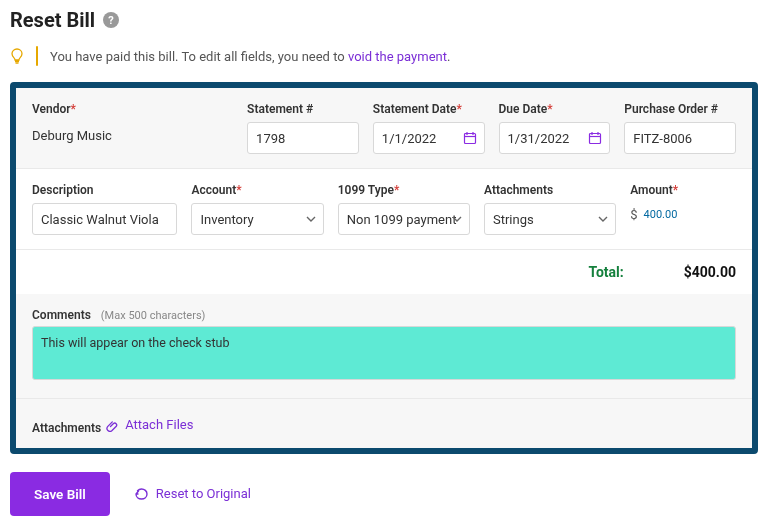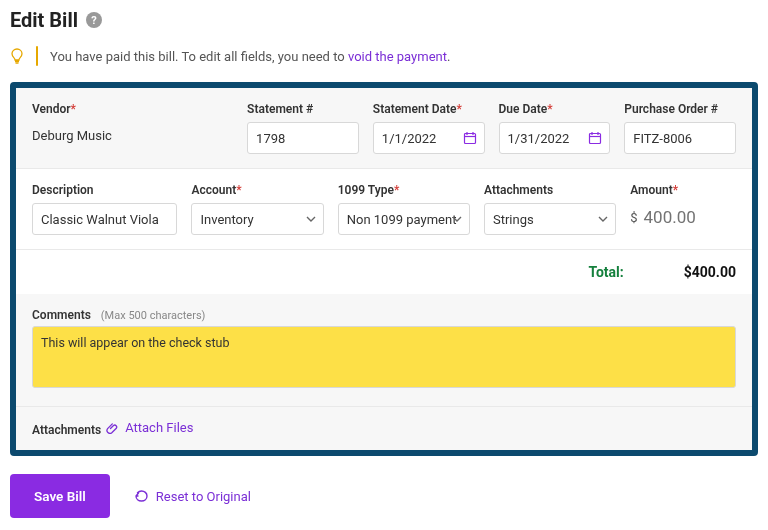--- a/index.html
+++ b/index.html
@@ -22,39 +22,39 @@
   .input, .select { height: 32px; border: 1px solid #d8d8d8; border-radius: 3px; padding: 0 8px; font-size: 13px; background: #fff; color: #333; width: 100%; }
   .plain-value { font-size: 13px; color: #333; padding-top: 6px; display: block; }
   .date-wrap { position: relative; }
   .date-wrap .cal-icon { position: absolute; right: 8px; top: 50%; transform: translateY(-50%); pointer-events: none; }
   .date-wrap .input { padding-right: 28px; }
   .select-wrap { position: relative; }
   .select-wrap .input { }
   .select-wrap .chev { position: absolute; right: 8px; top: 50%; transform: translateY(-50%); pointer-events: none; }
   .amount-wrap { display: flex; align-items: center; gap: 6px; padding-top: 4px; }
   .amount-currency { font-size: 13px; color: #555; }
-  .amount-val { font-size: 17px; color: #737373; }
+  .amount-val { font-size: 11px; color: #0369a1; }
   .total-row { display: flex; justify-content: flex-end; align-items: center; gap: 60px; padding: 14px 16px; font-size: 14px; }
   .total-row .tl { font-weight: 700; color: #15803d; }
   .total-row .tv { font-weight: 700; color: #111; }
   .comments-head { display: flex; align-items: flex-end; gap: 10px; margin-bottom: 4px; }
   .comments-hint { font-size: 11px; color: #888; }
-  .textarea { width: 100%; height: 62px; border: 1px solid #d8d8d8; border-radius: 3px; padding: 8px; font-size: 12.5px; background: #fde047; color: #333; resize: none; font-family: inherit; }
+  .textarea { width: 100%; height: 54px; border: 1px solid #d8d8d8; border-radius: 3px; padding: 8px; font-size: 12.5px; background: #5eead4; color: #333; resize: none; font-family: inherit; }
   .attach-section { padding: 12px 16px; }
-  .attach-link { display: inline-flex; align-items: center; gap: 6px; color: #7b2fd6; font-size: 13px; text-decoration: none; }
+  .attach-link { display: inline-flex; align-items: center; gap: 6px; color: #7b2fd6; font-size: 13px; text-decoration: none; margin-top: 6px; }
   .footer { display: flex; align-items: center; gap: 24px; }
   .btn-primary { background: #8a2be2; color: #fff; border: none; border-radius: 4px; height: 44px; padding: 0 24px; font-size: 13.5px; font-weight: 600; cursor: pointer; }
   .btn-link { background: none; border: none; color: #7b2fd6; font-size: 13px; display: inline-flex; align-items: center; gap: 8px; cursor: pointer; }
   svg { display: block; }
 </style>
 </head>
 <body>
 
 <div class="header">
-  <h1>Edit Bill</h1>
+  <h1>Reset Bill</h1>
   <span class="help-circle">?</span>
 </div>
 
 <div class="info-banner">
   <span class="bulb">
     <svg width="14" height="16" viewBox="0 0 14 16">
         <path fill="none" stroke="#e6a800" stroke-width="1.3" d="M7 1c2.8 0 5 2.1 5 4.8 0 1.9-1 3.1-2 4.1-.6.6-1 1.2-1 2.1H5c0-.9-.4-1.5-1-2.1-1-1-2-2.2-2-4.1C2 3.1 4.2 1 7 1zM5 13.5h4M5.5 15.2h3"></path>
       </svg>
   </span>
   <span class="banner-divider"></span>

